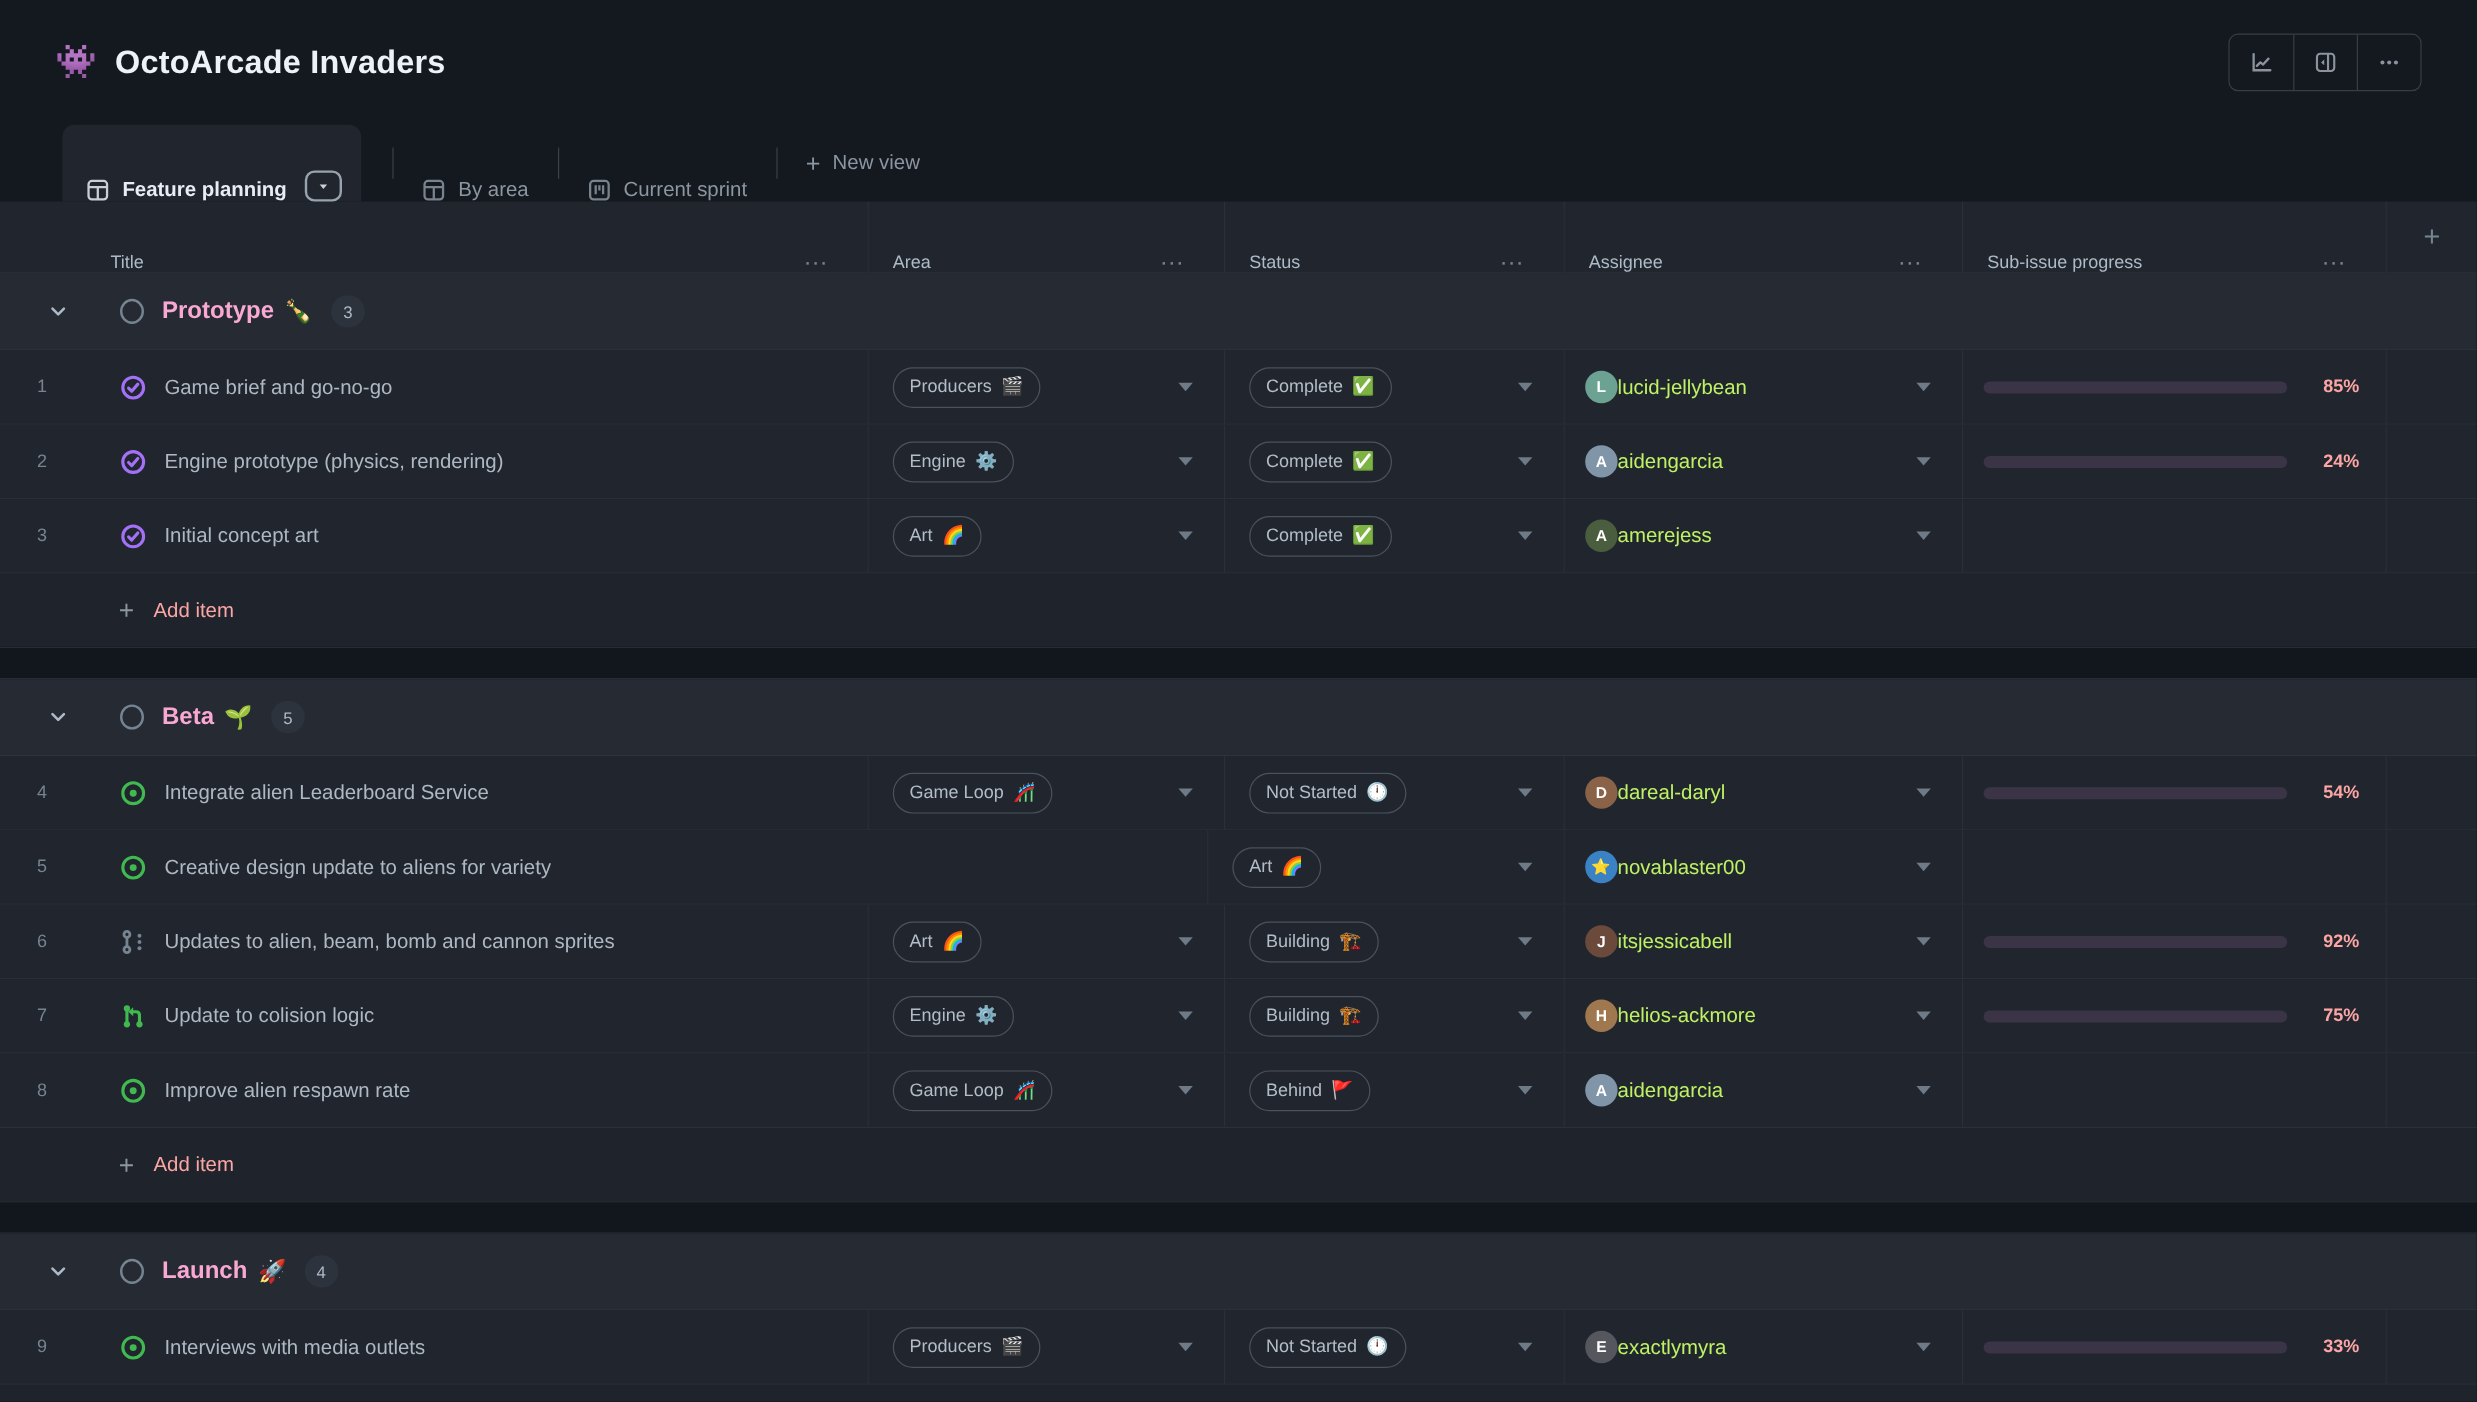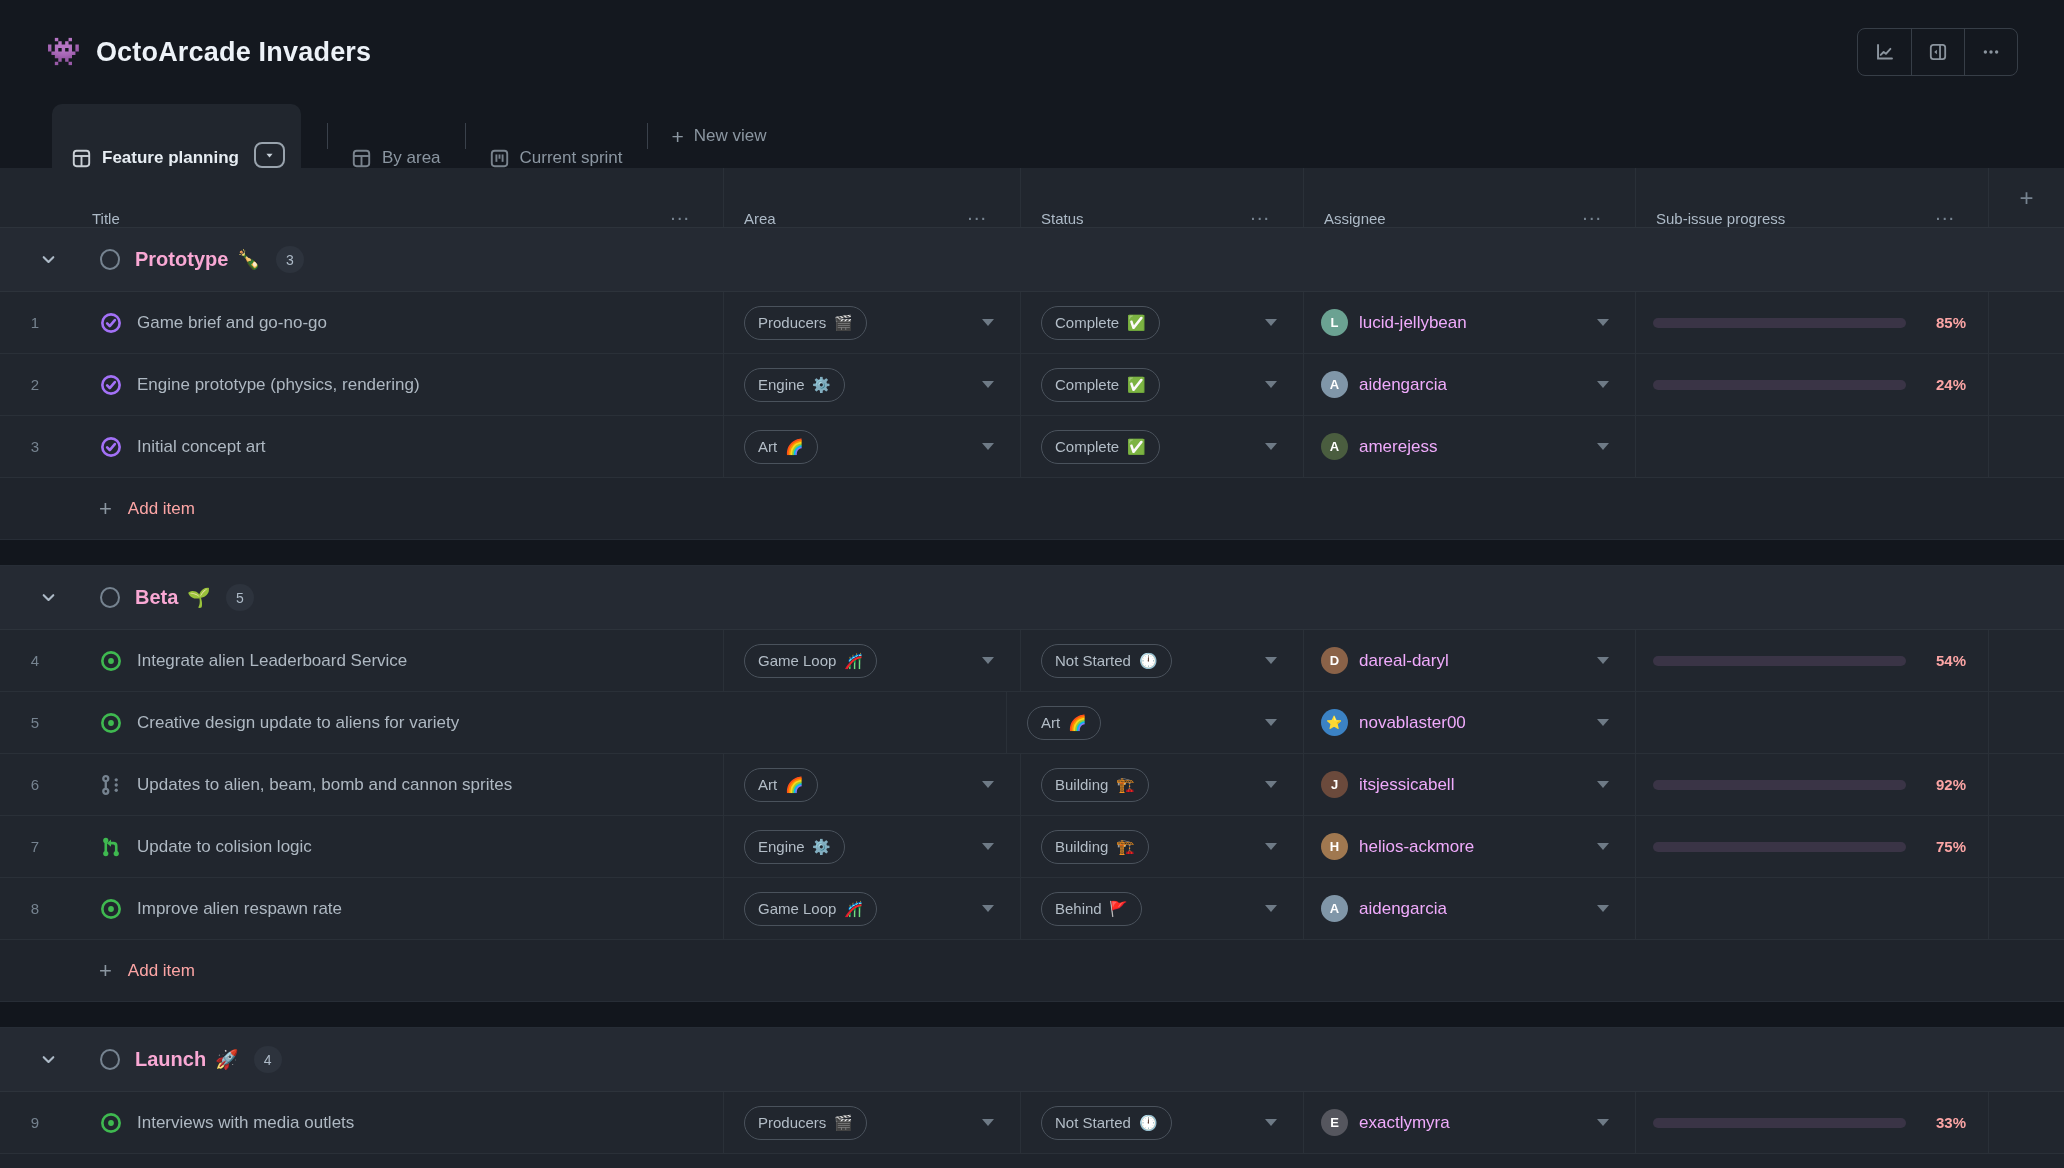--- a/index.html
+++ b/index.html
@@ -60,21 +60,21 @@
   .row-title { margin-left:15px; color:#aeb8c2; white-space:nowrap; overflow:hidden; text-overflow:ellipsis; }
   .c-area { padding-left:20px; } .c-status { padding-left:20px; }
   .chip { display:inline-flex; align-items:center; gap:8px; border:1px solid #4a525c; border-radius:999px;
     height:34px; padding:0 13px; color:#b3bdc7; font-size:15px; white-space:nowrap; cursor:pointer; }
   .chip .chip-emoji { font-size:15px; line-height:1; }
   .cell-caret { margin-left:auto; margin-right:26px; width:0; height:0; cursor:pointer;
     border-left:6px solid transparent; border-right:6px solid transparent; border-top:7px solid #6e7a86; }
   .c-assignee { padding-left:17px; }
   .avatar { width:27px; height:27px; border-radius:50%; display:flex; align-items:center; justify-content:center;
     font-size:13px; font-weight:700; color:#fff; flex:none; }
-  .a-name { margin-left:11px; color:#f0abfc; white-space:nowrap; }
+  .a-name { color:#bef264; white-space:nowrap; }
   .c-progress { padding:0 22px 0 17px; }
   .track { flex:1; height:10px; border-radius:5px; background:#3a3446; overflow:hidden; }
   .fill { height:100%; border-radius:5px; background:#8957e5; }
   .pct { width:52px; text-align:right; color:#fca5a5; font-size:15px; margin-left:8px; flex:none;font-weight:bold; }
 
   .add-row { height:61px; background:#1f242c; display:flex; align-items:center; cursor:pointer; }
   .add-plus { margin-left:99px; font-size:22px; color:#8b96a1; line-height:1; }
   .add-label { margin-left:16px; font-size:17px; color:#fca5a5; }
 
   .gap-band { height:27px; background:#12161d; border-top:1px solid #272d36; border-bottom:1px solid #272d36; }

